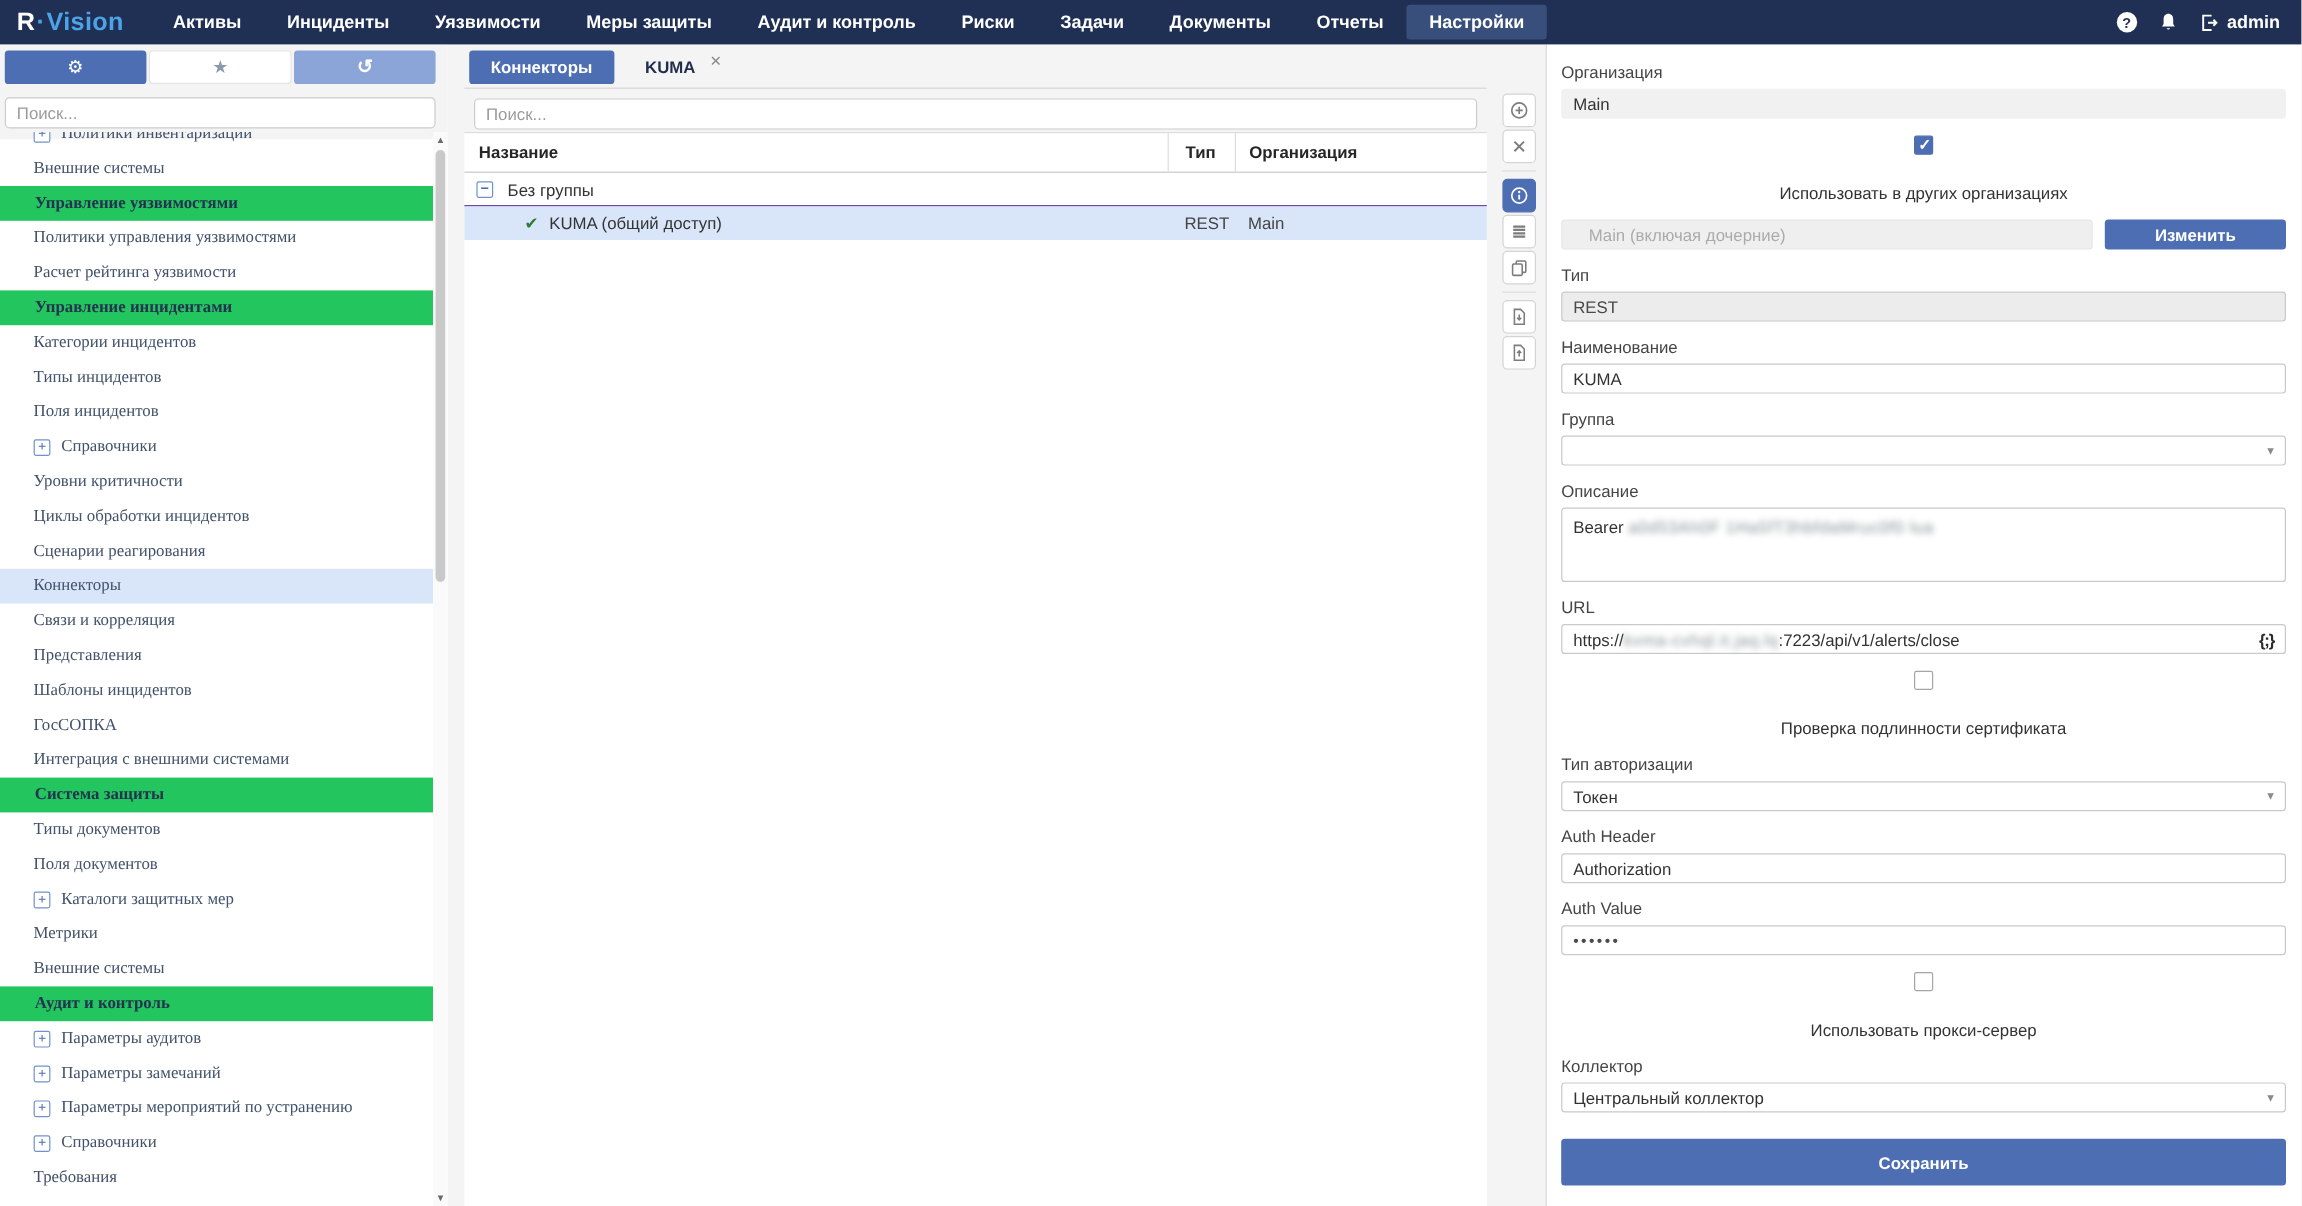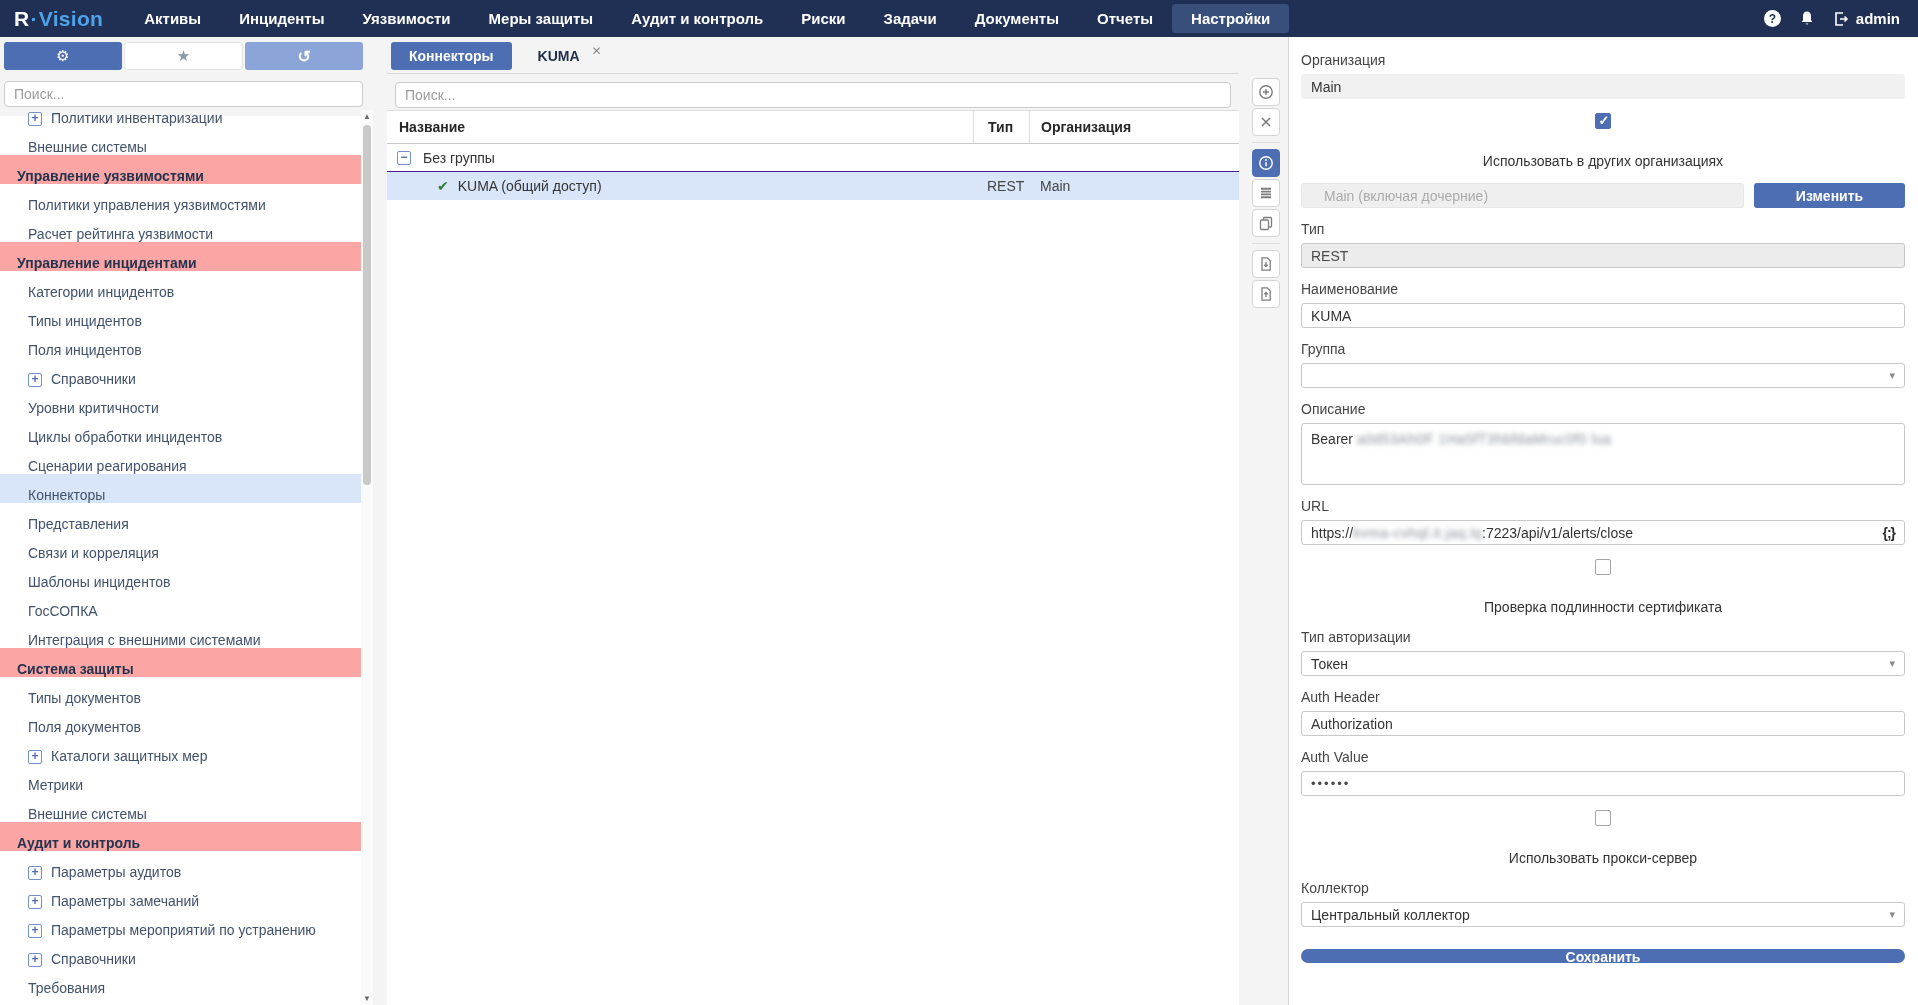--- a/index.html
+++ b/index.html
@@ -31,22 +31,22 @@
   .side-tab.t-star { background:#fff; border:1px solid #e4e4e4; color:#8b99ad; }
   .side-tab.t-hist { background:#8ba5d9; color:#fff; font-weight:bold; font-size:16px; }
   .icon-gear::before { content:"⚙"; }
   .icon-star::before { content:"★"; }
   .icon-history::before { content:"↺"; }
   .search-input { width:100%; height:26px; border:1px solid #ccc; border-radius:4px; padding:0 9px; font-size:14px; color:#333; background:#fff; font-family:inherit; outline:none; }
   .search-input::placeholder { color:#9b9b9b; }
   .side-search { margin-top:11px; }
   .tree { position:absolute; top:73px; bottom:0; left:0; right:12px; overflow:hidden; }
   .tree-inner { margin-top:-13px; }
-  .trow { height:29px; display:flex; align-items:flex-end; font-size:14px; color:#42526b; padding-left:28px; cursor:pointer; white-space:nowrap; }
-  .trow.header { font-weight:bold; color:#24344f; background:#fca5a5; padding-left:17px; cursor:default; }
+  .trow { height:29px; display:flex; align-items:center; font-size:14px; color:#42526b; padding-left:28px; cursor:pointer; white-space:nowrap;font-family:Liberation Serif, serif; }
+  .trow.header { font-weight:bold; color:#24344f; background:#22c55e; padding-left:29px; cursor:default; }
   .trow.selected { background:#d9e6f9; }
   .expander { width:14px; height:14px; border:1px solid #7191cd; border-radius:2px; color:#4d6eb3; font-size:12px; line-height:11px; text-align:center; margin-right:9px; flex:none; font-weight:bold; background:#fff; cursor:pointer; }
   .expander::before { content:"+"; }
   .side-scrollbar { position:absolute; top:73px; right:0; width:12px; bottom:0; background:#fafafa; }
   .sb-arrow { position:absolute; left:0; width:12px; height:13px; color:#6a6a6a; font-size:8px; line-height:13px; text-align:center; cursor:pointer; }
   .sb-up { top:0; } .sb-up::before { content:"▲"; }
   .sb-down { bottom:0; } .sb-down::before { content:"▼"; }
   .sb-thumb { position:absolute; top:15px; left:2px; width:8px; height:360px; background:#c9c9c9; border-radius:4px; cursor:pointer; }
 
   
@@ -92,21 +92,21 @@
   .chev { color:#8a8a8a; font-size:11px; }
   .chev::before { content:"▾"; }
   .check-row { display:flex; align-items:center; gap:24px; margin:14px 0; cursor:pointer;flex-direction:column; }
   .cb { width:16px; height:16px; border:1px solid #a5a5a5; border-radius:2px; background:#fff; flex:none; position:relative; }
   .cb.checked { background:#4d6eb3; border-color:#4d6eb3; }
   .cb.checked::after { content:"✓"; color:#fff; position:absolute; left:2.5px; top:-1px; font-size:13px; font-weight:bold; }
   .scope-row { display:flex; gap:10px; align-items:center; }
   .scope-input { flex:1; background:#efefef; border:1px solid #e6e6e6; color:#ababab; border-radius:3px; height:25px; display:flex; align-items:center; padding:0 22px; }
   .btn { background:#4d6eb3; color:#fff; font-weight:bold; border:none; border-radius:3px; font-size:14px; font-family:inherit; cursor:pointer; }
   .btn-change { width:151px; height:25px; flex:none; }
-  .btn-save { width:100%; height:14px; margin-top:22px;border-radius:12px; }
+  .btn-save { width:100%; height:39px; margin-top:22px; }
   .f-textarea { width:100%; height:62px; border:1px solid #c9c9c9; border-radius:3px; padding:6px 9px; line-height:1.35; color:#333; }
   .redacted { filter:blur(2.5px); color:#8a8f98; letter-spacing:.5px; user-select:none; }
   .url-box { gap:0; }
   .var-icon { margin-left:auto; font-weight:bold; color:#2b2b2b; letter-spacing:-1px; cursor:pointer; }
   .dots { letter-spacing:2px; color:#4a4a4a; font-size:13px; }
   svg { display:block; }
 </style>
 </head>
 <body>
 
@@ -201,24 +201,24 @@
       <div class="trow">
           <span>Циклы обработки инцидентов</span>
         </div>
       <div class="trow">
           <span>Сценарии реагирования</span>
         </div>
       <div class="trow selected">
           <span>Коннекторы</span>
         </div>
       <div class="trow">
+          <span>Связи и корреляция</span>
+        </div>
+      <div class="trow">
           <span>Представления</span>
-        </div>
-      <div class="trow">
-          <span>Связи и корреляция</span>
         </div>
       <div class="trow">
           <span>Шаблоны инцидентов</span>
         </div>
       <div class="trow">
           <span>ГосСОПКА</span>
         </div>
       <div class="trow">
           <span>Интеграция с внешними системами</span>
         </div>

